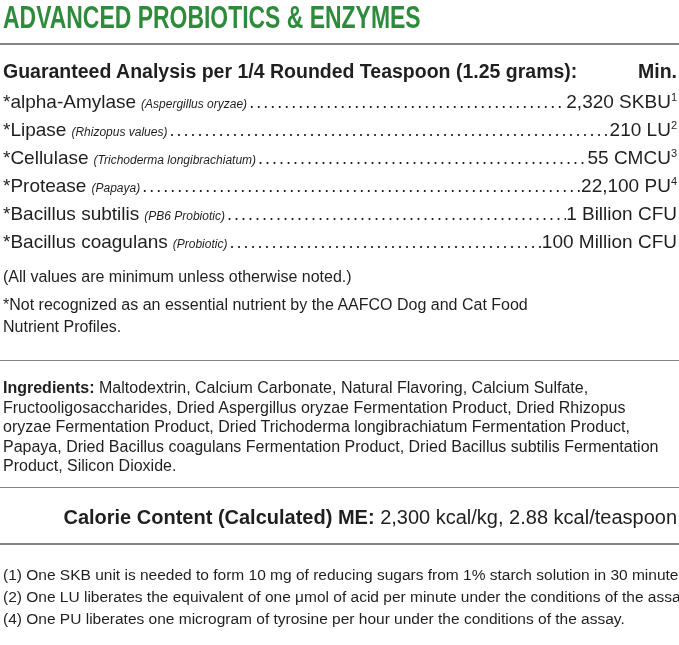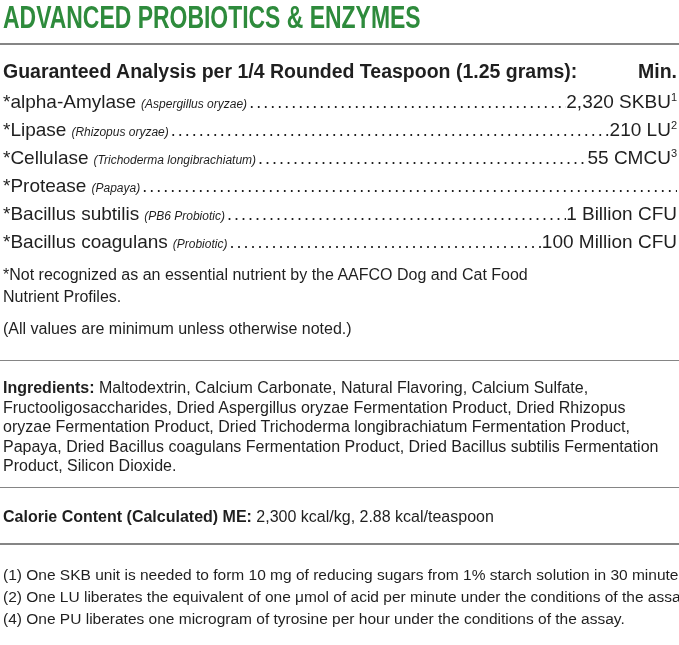--- a/index.html
+++ b/index.html
@@ -94,22 +94,23 @@
     max-width: 545px;
   }
   .ingredients {
     margin: 17px 0 0 0;
     font-size: 16px;
     line-height: 19.5px;
     max-width: 658px;
   }
   .calorie {
     margin: 19px 0 0 0;
-    font-size: 16px;
+    font-size: 20px;
     line-height: 20px;
+    text-align: right;
   }
   .bold { font-weight: bold; }
   .footnotes { margin-top: 19px; }
   .footnotes p {
     margin: 0;
     font-size: 15.5px;
     line-height: 22.3px;
     white-space: nowrap;
   }
 </style>
@@ -130,51 +131,52 @@
 
     <div class="ga-rows">
       <div class="ga-row">
         <span class="ga-name">*alpha-Amylase</span>
         <span class="ga-source">(Aspergillus oryzae)</span>
         <span class="leader"></span>
         <span class="ga-value"><span>2,320 SKBU</span><sup>1</sup></span>
       </div>
       <div class="ga-row">
         <span class="ga-name">*Lipase</span>
-        <span class="ga-source">(Rhizopus oryzae)</span>
+        <span class="ga-source">(Rhizopus values)</span>
         <span class="leader"></span>
         <span class="ga-value"><span>210 LU</span><sup>2</sup></span>
       </div>
       <div class="ga-row">
         <span class="ga-name">*Cellulase</span>
         <span class="ga-source">(Trichoderma longibrachiatum)</span>
         <span class="leader"></span>
         <span class="ga-value"><span>55 CMCU</span><sup>3</sup></span>
       </div>
       <div class="ga-row">
         <span class="ga-name">*Protease</span>
         <span class="ga-source">(Papaya)</span>
         <span class="leader"></span>
+        <span class="ga-value"><span>22,100 PU</span><sup>4</sup></span>
       </div>
       <div class="ga-row">
         <span class="ga-name">*Bacillus subtilis</span>
         <span class="ga-source">(PB6 Probiotic)</span>
         <span class="leader"></span>
         <span class="ga-value"><span>1 Billion CFU</span><sup></sup></span>
       </div>
       <div class="ga-row">
         <span class="ga-name">*Bacillus coagulans</span>
         <span class="ga-source">(Probiotic)</span>
         <span class="leader"></span>
         <span class="ga-value"><span>100 Million CFU</span><sup></sup></span>
       </div>
     </div>
 
+    <p class="note">(All values are minimum unless otherwise noted.)</p>
     <p class="note note-aafco">*Not recognized as an essential nutrient by the AAFCO Dog and Cat Food Nutrient Profiles.</p>
-    <p class="note">(All values are minimum unless otherwise noted.)</p>
   </section>
 
   <div class="rule rule-2"></div>
 
   <p class="ingredients"><span class="bold">Ingredients:</span><span> Maltodextrin, Calcium Carbonate, Natural Flavoring, Calcium Sulfate, Fructooligosaccharides, Dried Aspergillus oryzae Fermentation Product, Dried Rhizopus oryzae Fermentation Product, Dried Trichoderma longibrachiatum Fermentation Product, Papaya, Dried Bacillus coagulans Fermentation Product, Dried Bacillus subtilis Fermentation Product, Silicon Dioxide.</span></p>
 
   <div class="rule rule-3"></div>
 
   <p class="calorie"><span class="bold">Calorie Content (Calculated) ME:</span><span> 2,300 kcal/kg, 2.88 kcal/teaspoon</span></p>
 

